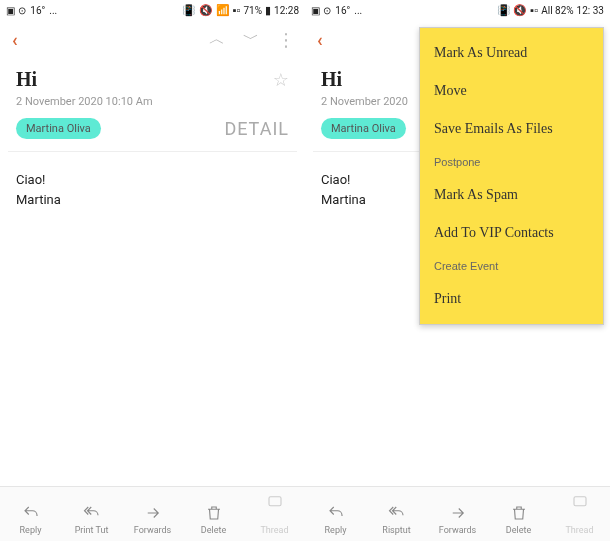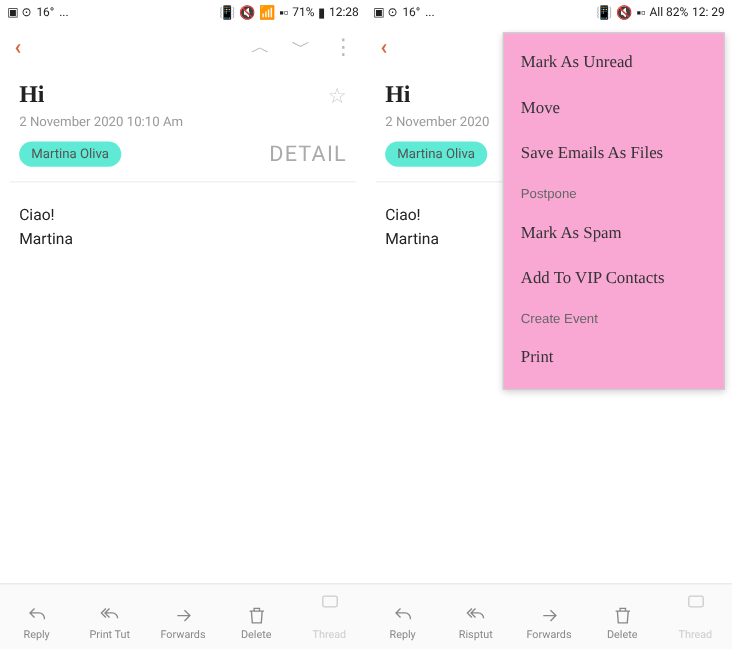--- a/index.html
+++ b/index.html
@@ -54,21 +54,21 @@
     .detail { font-size: 18px; color: #aaa; letter-spacing: 1px; }
     .divider { border-bottom: 1px solid #eee; margin: 0 8px; }
 
     .body-text { padding: 18px 16px; font-size: 13px; color: #222; line-height: 1.5; }
 
     .context-menu {
       position: absolute;
       top: 27px;
       right: 6px;
       width: 185px;
-      background: #f9a8d4;
+      background: #fde047;
       border: 1px solid #ccc;
       box-shadow: 0 2px 6px rgba(0,0,0,0.2);
       padding: 6px 0;
       z-index: 20;
     }
     .menu-item {
       padding: 11px 14px;
       font-size: 14px;
       color: #333;
       font-family: Georgia, serif;
@@ -149,21 +149,21 @@
       <div class="status-left">
         <span>▣ ⊙</span>
         <span>16°</span>
         <span>...</span>
       </div>
       <div class="status-right">
         <span class="status-icon">📳</span>
         <span class="status-icon">🔇</span>
         <span class="status-icon">▪▫</span>
         <span>All 82%</span>
-        <span>12: 29</span>
+        <span>12: 33</span>
       </div>
     </div>
 
     <div class="header">
       <div class="header-left">
         <span class="back-icon">‹</span>
       </div>
     </div>
 
     <div class="subject-row">

